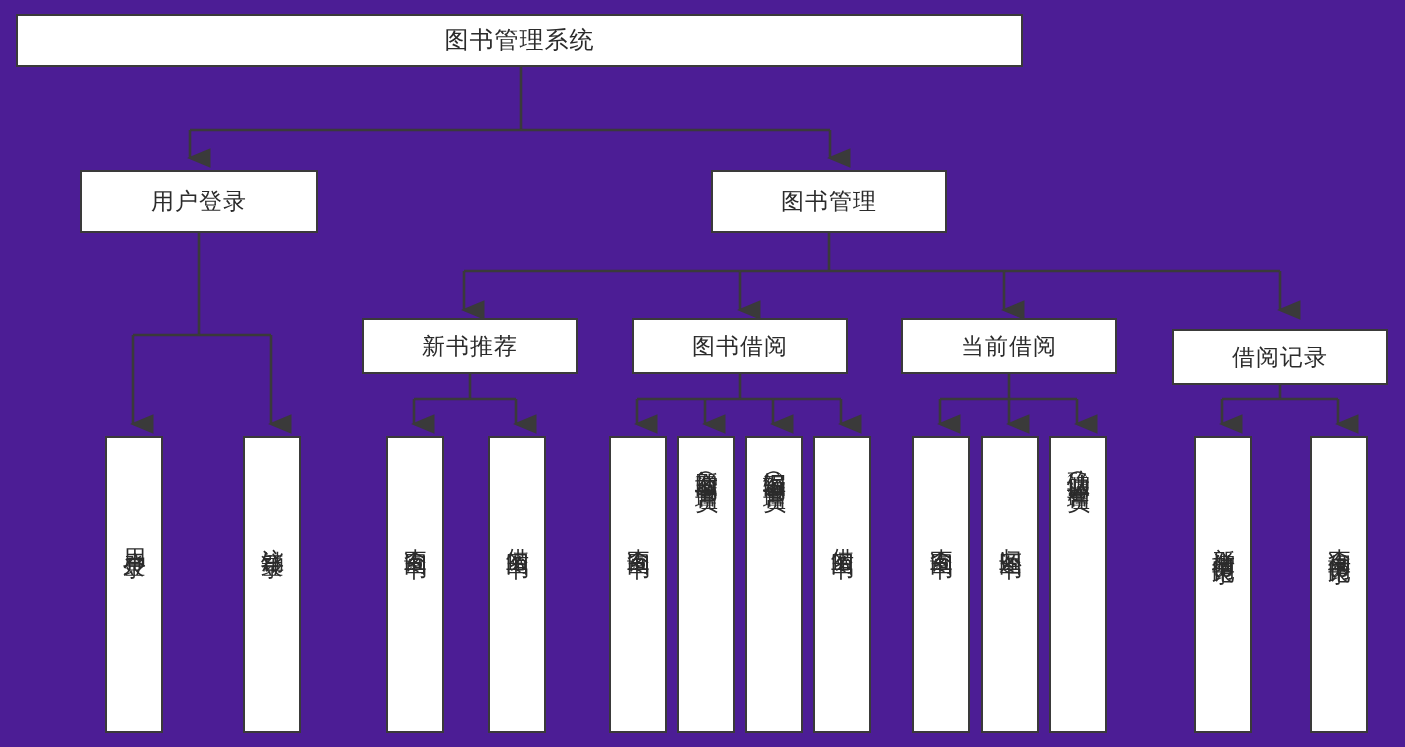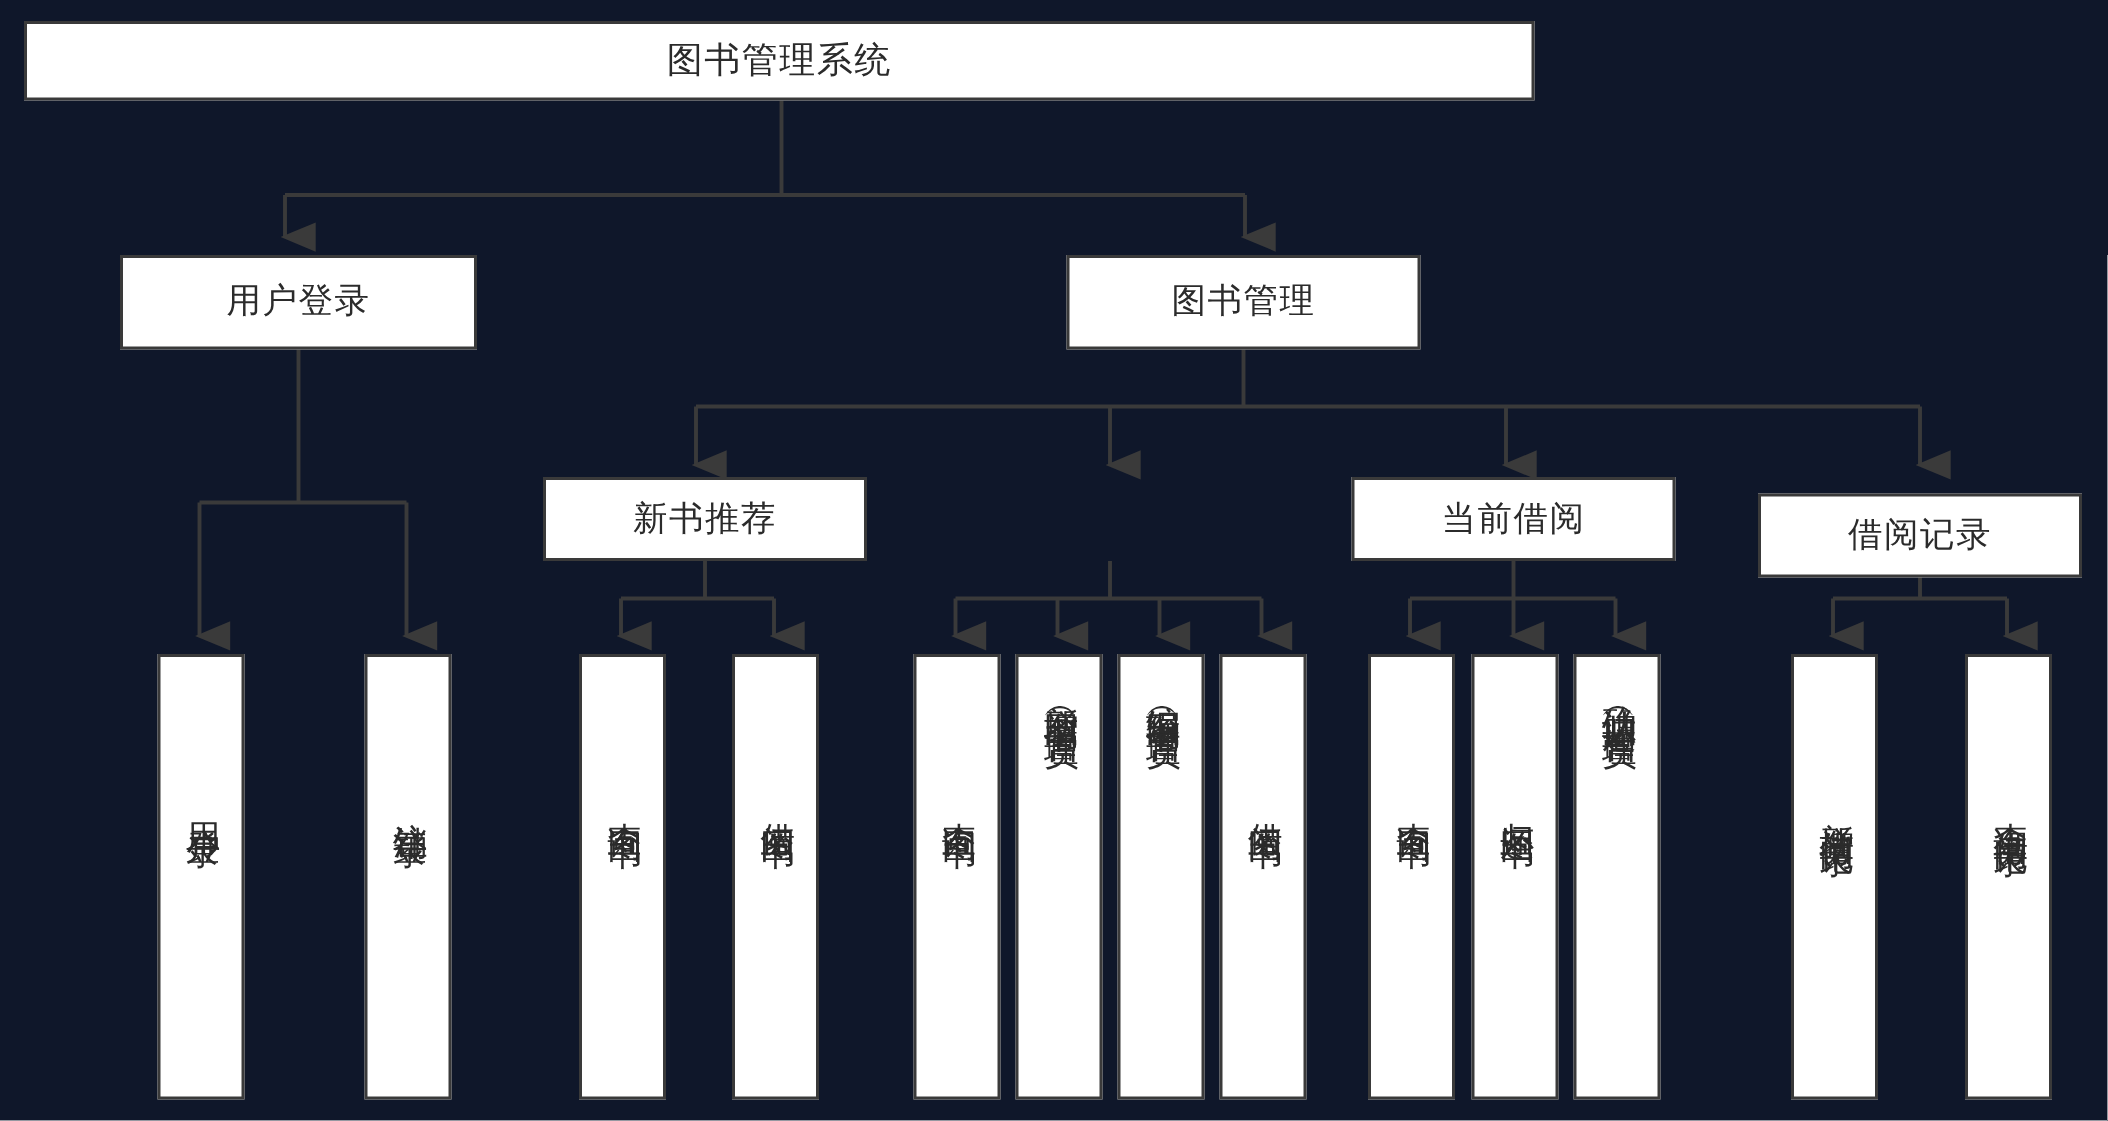--- a/index.html
+++ b/index.html
@@ -5,21 +5,21 @@
 <style>
   html,body{margin:0;padding:0;background:#ffffff;}
   body{
     font-family:"DejaVu Sans","Liberation Sans",sans-serif;
     color:#2b2b2b;
   }
   #canvas{
     position:relative;
     width:1405px;
     height:747px;
-    background:#0f172a;
+    background:#4c1d95;
     overflow:hidden;
   }
   #wires{
     position:absolute;
     left:0; top:0;
     width:1405px; height:747px;
     pointer-events:none;
   }
   .node{
     position:absolute;
@@ -130,20 +130,23 @@
   <div class="node" style="left:80px; top:170px; width:238px; height:63px;">
     <span class="label">用户登录</span>
   </div>
   <div class="node" style="left:362px; top:318px; width:216px; height:56px;">
     <span class="label">新书推荐</span>
   </div>
 
   <div class="node" style="left:711px; top:170px; width:236px; height:63px;">
     <span class="label">图书管理</span>
   </div>
+  <div class="node" style="left:632px; top:318px; width:216px; height:56px;">
+    <span class="label">图书借阅</span>
+  </div>
   <div class="node" style="left:901px; top:318px; width:216px; height:56px;align-items:center;">
     <span class="label">当前借阅</span>
   </div>
   <div class="node" style="left:1172px; top:318px; width:216px; height:56px;margin-top:11px;">
     <span class="label">借阅记录</span>
   </div>
 
   <div class="node leaf" style="left:105px; top:436px; width:58px; height:297px;">
     <span class="label">用户登录</span>
   </div>

